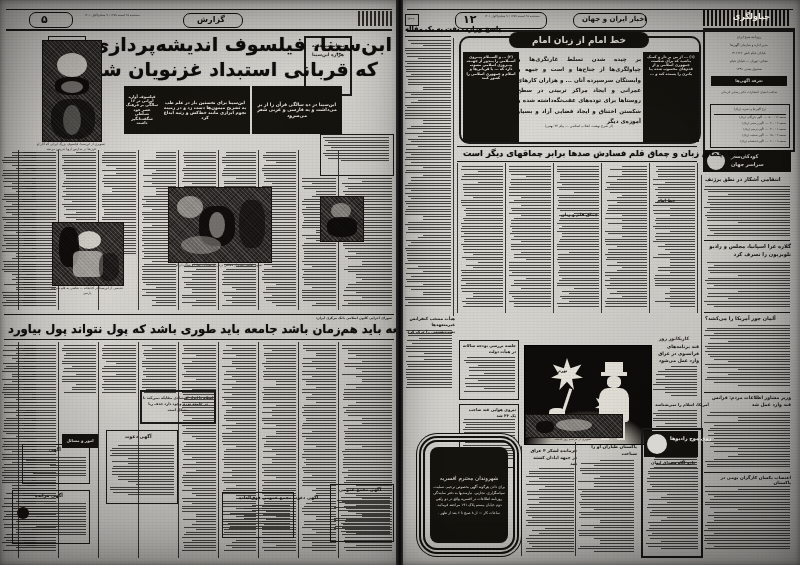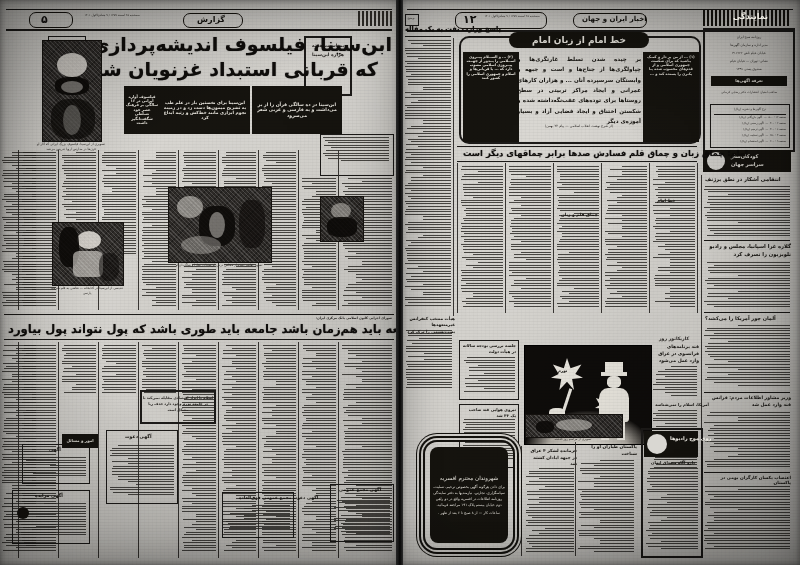--- a/index.html
+++ b/index.html
@@ -1501,21 +1501,21 @@
     <div class="pill" style="left:54px;top:12px;width:90px;height:15px"></div>
     <div class="pgnum" style="left:62px;top:13px;font-size:11px">۱۲</div>
     <div class="tiny" style="left:82px;top:14px;width:58px;font-size:2.9px">سه‌شنبه ۲۵ اسفند ۱۳۵۹ / ۹ جمادی‌الاول ۱۴۰۱</div>
 
     <div class="pill" style="left:172px;top:13px;width:72px;height:13px"></div>
     <div class="lbl" style="left:181px;top:15px;font-size:7px">اخبار ایران و جهان</div>
 
     <div class="rule2" style="left:6px;top:30px;width:386px;position:absolute"></div>
 
     <div class="orn" style="left:302px;top:10px;width:88px;height:16px"></div>
-    <div class="lbl" style="left:332px;top:12px;font-size:8px;color:#efece4;z-index:3">نمایندگی</div>
+    <div class="lbl" style="left:332px;top:12px;font-size:8px;color:#efece4;z-index:3">چپاولگری</div>
 
     <div class="ltbox thick" style="left:302px;top:28px;width:88px;height:120px">
       <div class="tiny" style="left:2px;top:4px;width:84px;font-size:3.2px;line-height:1.9">روزنامه صبح ایران</div>
       <div class="tiny" style="left:2px;top:12px;width:84px;font-size:3.2px;line-height:1.9">مدیر اداره و سازمان آگهی‌ها</div>
       <div class="tiny" style="left:2px;top:20px;width:84px;font-size:3.2px;line-height:1.9">خیابان خیام تلفن ۳۱۱۲۲۲</div>
       <div class="tiny" style="left:2px;top:28px;width:84px;font-size:3.2px;line-height:1.9">نشانی: تهران — خیابان خیام</div>
       <div class="tiny" style="left:2px;top:36px;width:84px;font-size:3.2px;line-height:1.9">صندوق پستی ۱۳۹۱</div>
 
       <div class="revbox" style="left:6px;top:46px;width:76px;height:10px;font-size:4px">
         <span>تعرفه آگهی‌ها</span>

